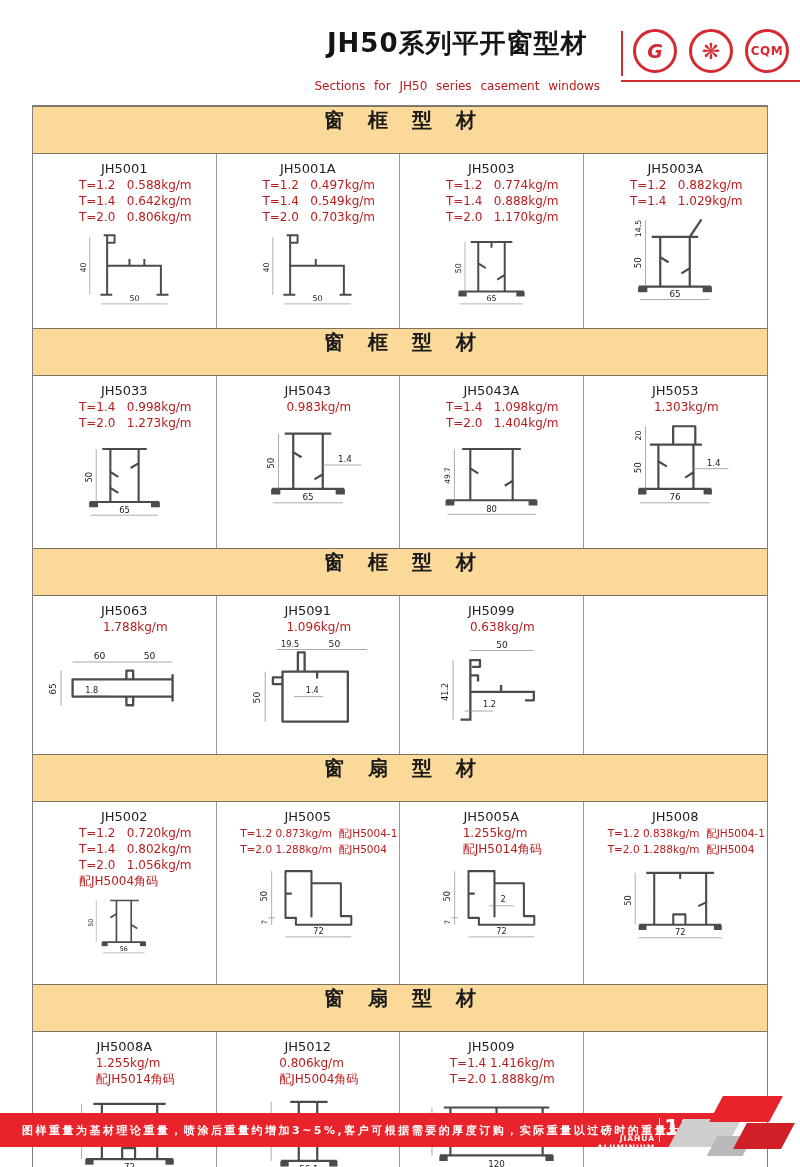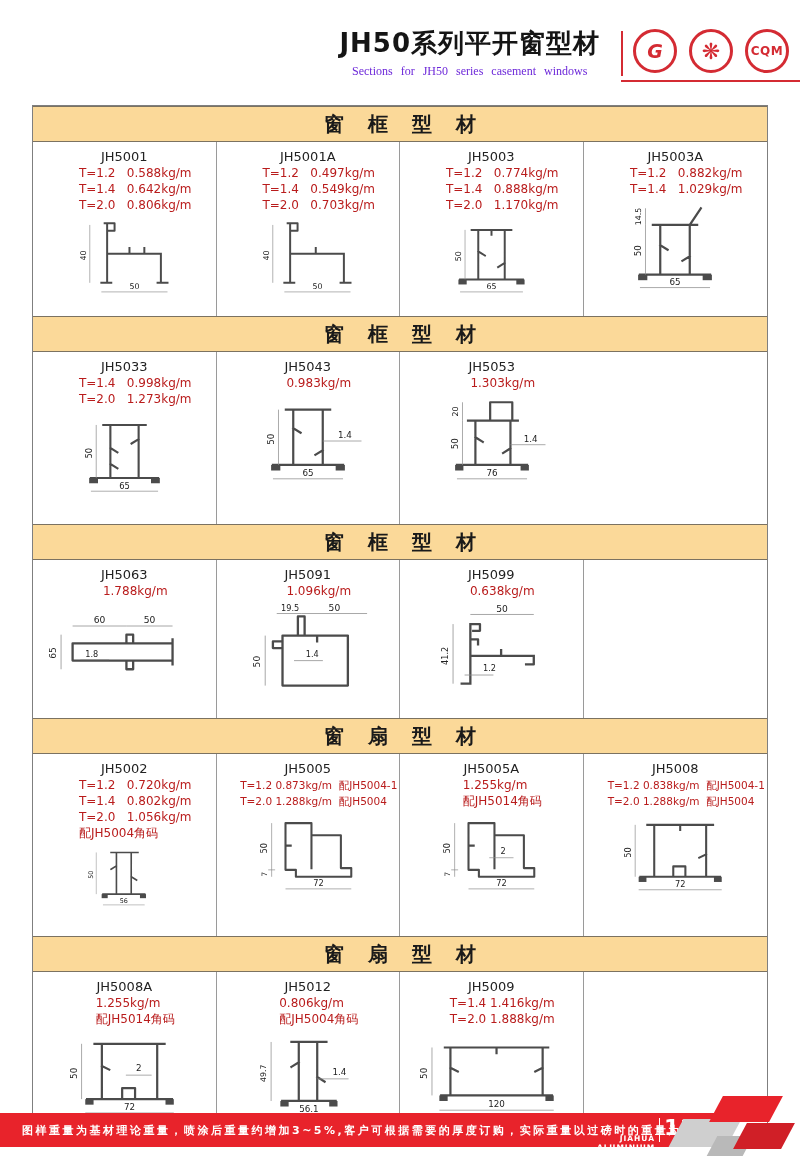--- a/index.html
+++ b/index.html
@@ -1,33 +1,33 @@
 <!DOCTYPE html>
 <html><head>
 <meta charset="utf-8">
 <style>
   html,body{margin:0;padding:0;background:#fff;}
   .page{position:relative;width:800px;height:1167px;background:#fff;overflow:hidden;
         font-family:"DejaVu Sans","Liberation Sans",sans-serif;}
   
   .hdr-title{position:absolute;top:26px;right:200px;text-align:center;}
   .hdr-title .t{font-size:26px;font-weight:bold;color:#151515;letter-spacing:1px;white-space:nowrap;}
-  .hdr-title .s{font-size:12px;color:#6d28d9;margin-top:3px;word-spacing:5px;white-space:nowrap;font-family:Liberation Serif, serif;}
+  .hdr-title .s{font-size:12px;color:#b91c1c;margin-top:18px;word-spacing:5px;white-space:nowrap;}
   .hdr-divider{position:absolute;left:621px;top:31px;width:2px;height:45px;background:#d42b33;}
   .hdr-underline{position:absolute;left:621px;top:80px;width:179px;height:2px;background:#d42b33;}
   .logos{position:absolute;left:633px;top:29px;display:flex;gap:12px;}
   .logo{width:44px;height:44px;border-radius:50%;border:3px solid #d42b33;box-sizing:border-box;
         display:flex;align-items:center;justify-content:center;color:#d42b33;font-weight:bold;background:#fff;}
   .logo.gb span{font-size:19px;font-style:italic;}
   .logo.seal span{font-size:22px;}
   .logo.cqm span{font-size:12px;letter-spacing:0.5px;}
   
   .tbl{position:absolute;left:32px;top:105px;width:736px;border:1px solid #7f7f7f;box-sizing:border-box;}
-  .sec-h{height:36px;background:#fbd999;border-top:1px solid #7b7261;border-bottom:1px solid #7b7261;
-         display:flex;align-items:center;justify-content:center;box-sizing:border-box;}
+  .sec-h{height:48px;background:#fbd999;border-top:1px solid #7b7261;border-bottom:1px solid #7b7261;
+         display:flex;justify-content:center;box-sizing:border-box;}
   .sec-h span{font-size:20px;font-weight:bold;color:#1a1a1a;letter-spacing:24px;text-indent:24px;}
   .row{display:flex;}
   .r1{height:174px;} .r2{height:172px;} .r3{height:158px;} .r4{height:182px;} .r5{height:169px;}
   .cell{width:25%;box-sizing:border-box;border-right:1px solid #9a9a9a;padding-top:6px;
         display:flex;flex-direction:column;align-items:center;overflow:hidden;}
   .cell:last-child{border-right:none;}
   .model{font-size:13px;color:#222;line-height:17px;}
   .specs{text-align:left;}
   .spec{font-size:12px;color:#b91c1c;line-height:16px;white-space:pre;margin-left:22px;}
   .tight .spec{font-size:10.5px;}
@@ -197,20 +197,38 @@
           </g>
           <line class="dim" x1="58" y1="18" x2="58" y2="78"></line>
           <text class="dt" x="53" y="50" text-anchor="middle" transform="rotate(-90 53 50)">50</text>
           <line class="dim" x1="52" y1="93" x2="128" y2="93"></line>
           <text class="dt" x="90" y="90" text-anchor="middle">65</text>
           <line class="dim" x1="106" y1="52" x2="148" y2="52"></line>
           <text class="dt" x="130" y="49" text-anchor="middle">1.4</text>
         </svg>
       </div>
 
+      <div class="cell">
+        <div class="model">JH5043A</div>
+        <div class="specs">
+          <div class="spec">T=1.4   1.098kg/m</div>
+          <div class="spec">T=2.0   1.404kg/m</div>
+        </div>
+        <svg class="draw" width="159" height="92" viewBox="0 0 180 104">
+          <g>
+            <path class="pf" d="M58,18 h64 M66,18 v58 M114,18 v58 M40,76 h100 M66,40 l8,5 M114,54 l-8,5"></path>
+            <rect class="pf2" x="38" y="76" width="10" height="6"></rect>
+              <rect class="pf2" x="132" y="76" width="10" height="6"></rect>
+          </g>
+          <line class="dim" x1="48" y1="18" x2="48" y2="76"></line>
+          <text class="dts" x="43" y="48" text-anchor="middle" transform="rotate(-90 43 48)">49.7</text>
+          <line class="dim" x1="40" y1="92" x2="140" y2="92"></line>
+          <text class="dt" x="90" y="89" text-anchor="middle">80</text>
+        </svg>
+      </div>
 
       <div class="cell">
         <div class="model">JH5053</div>
         <div class="specs">
           <div class="spec">1.303kg/m</div>
         </div>
         <svg class="draw" width="166" height="96" viewBox="0 0 180 104">
           <g>
             <path class="pf" d="M88,10 h24 v20 h-24 z M64,30 h54 M72,30 v48 M110,30 v48 M52,78 h76 M72,48 l8,5 M110,60 l-8,5"></path>
             <rect class="pf2" x="50" y="78" width="9" height="6"></rect>

